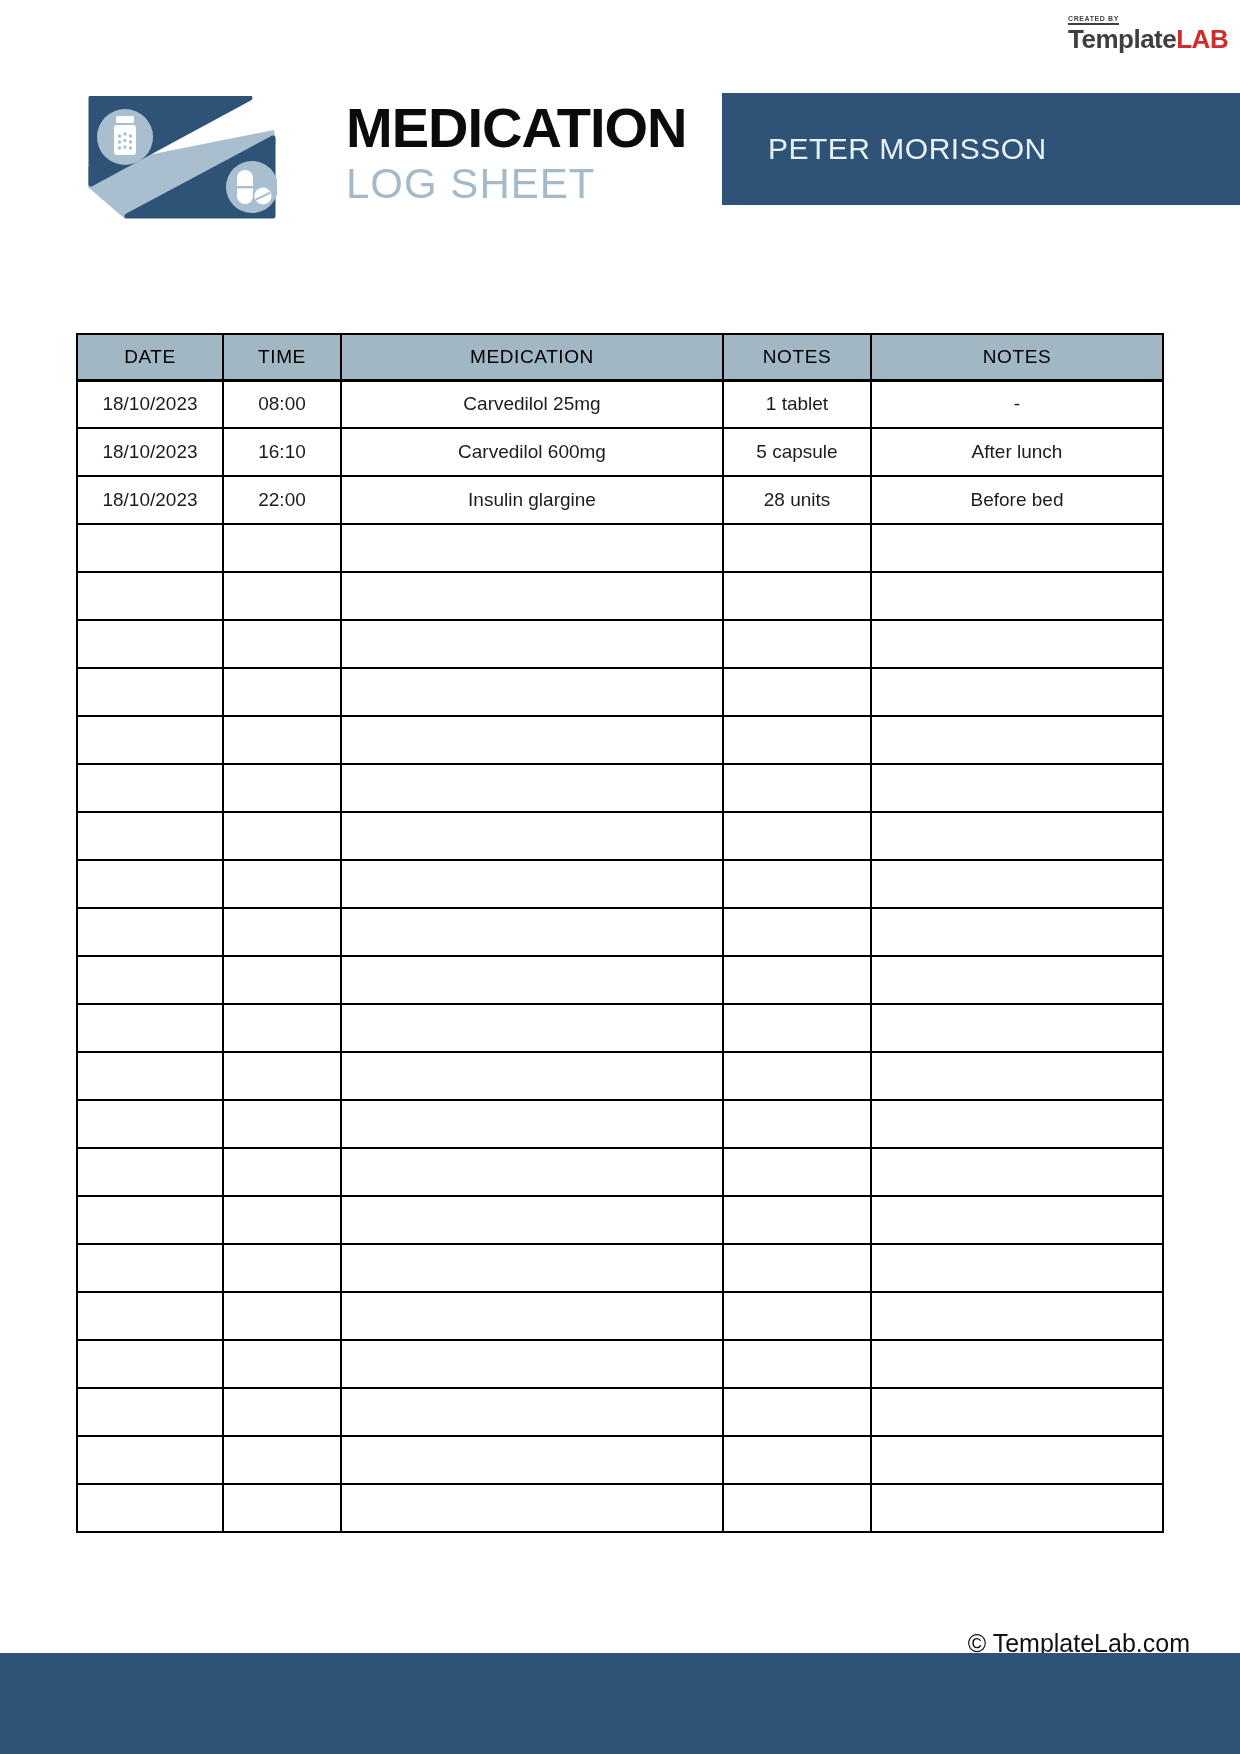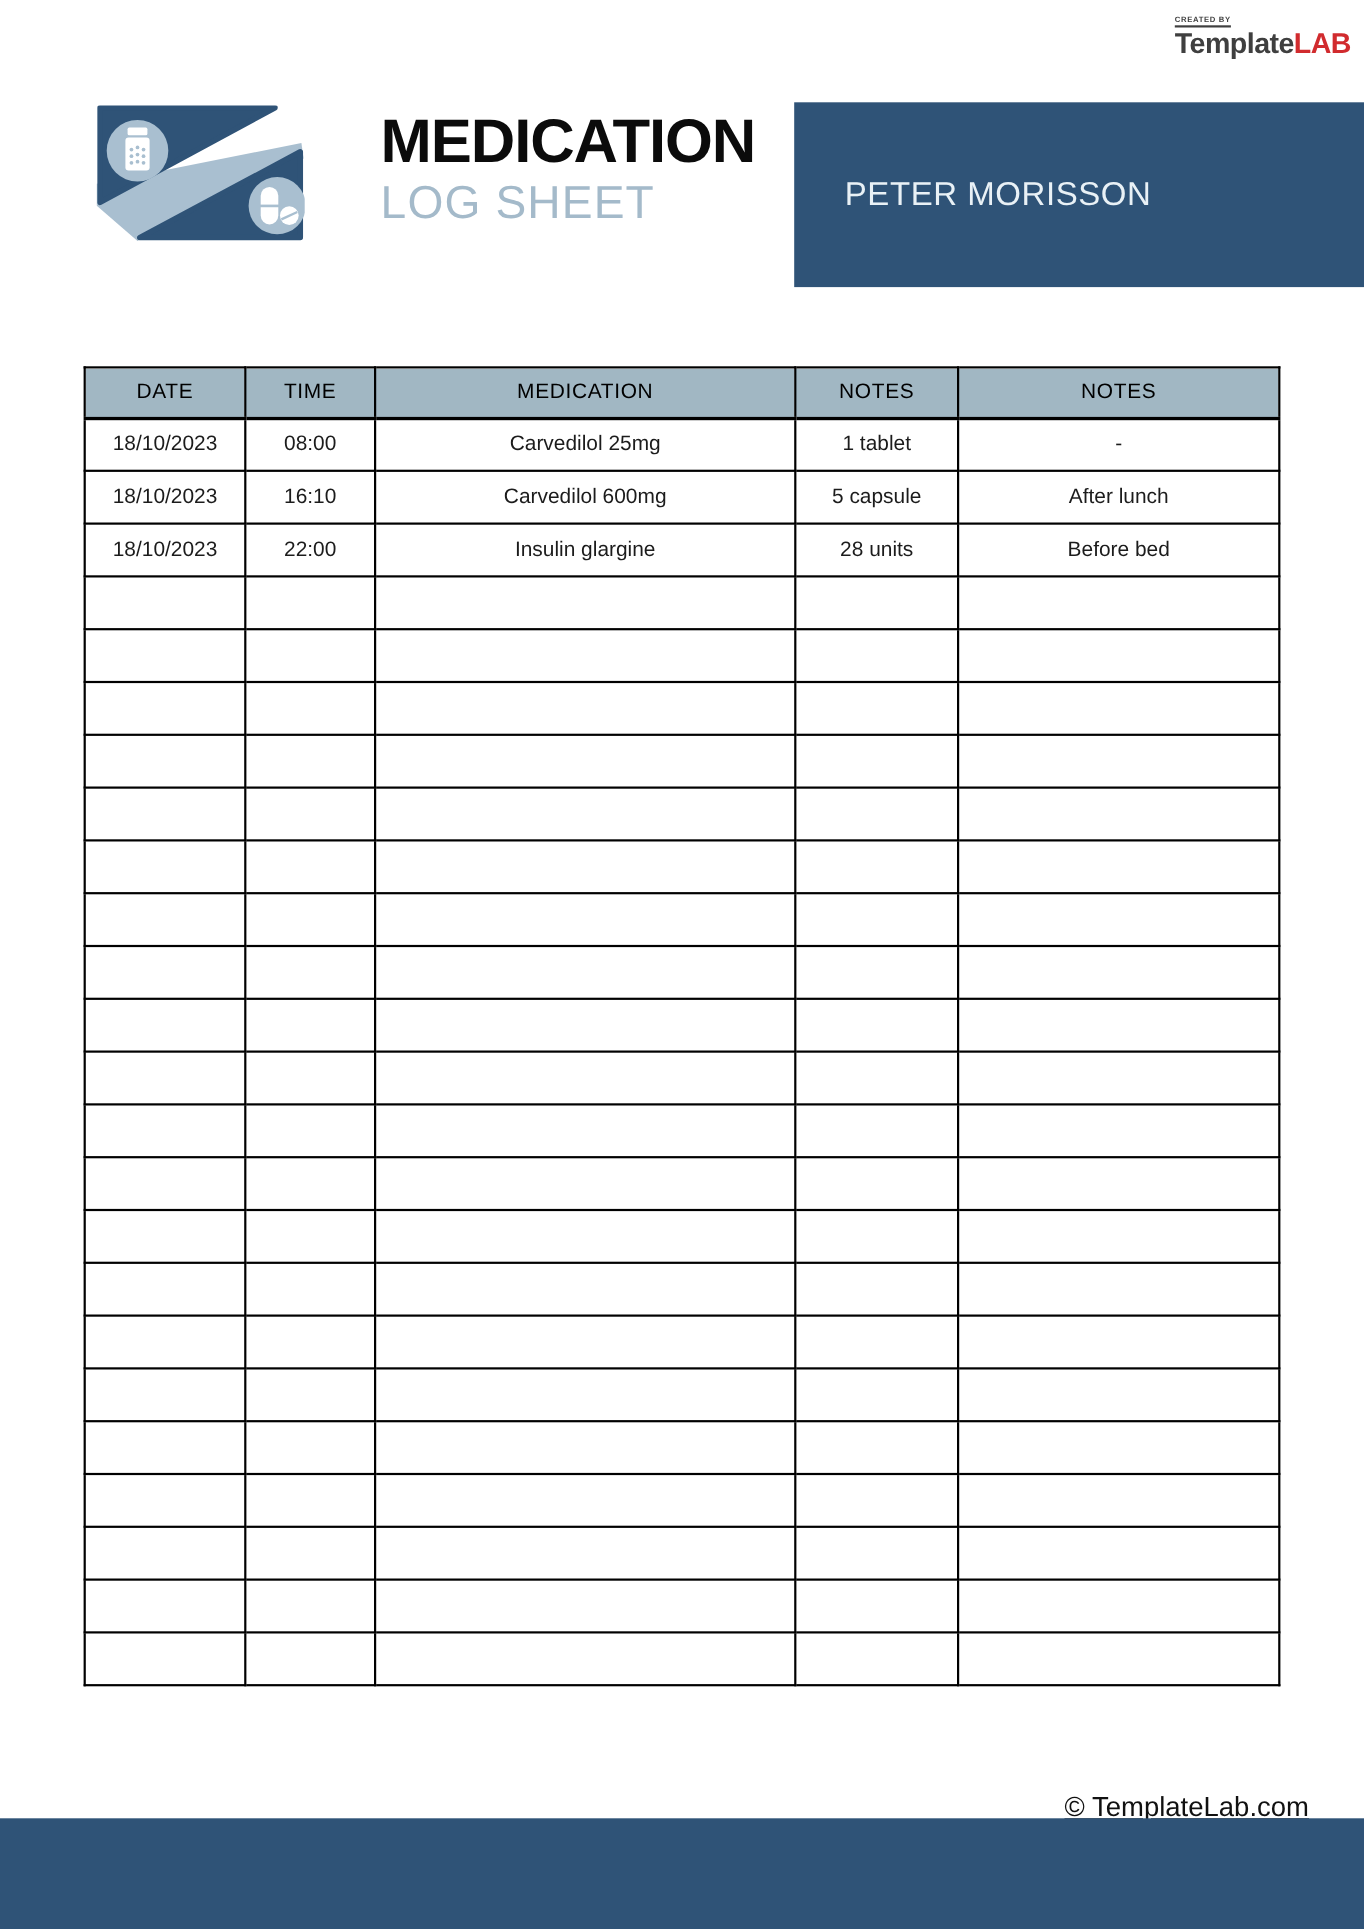--- a/index.html
+++ b/index.html
@@ -50,21 +50,21 @@
     color:#0B0B0B;line-height:1.0;
   }
   .title-sub{
     font-size:42px;font-weight:400;letter-spacing:1px;
     color:#A4BACA;line-height:1.0;margin-top:7px;
   }
 
   
   .name-box{
     position:absolute;left:722px;top:93px;
-    width:518px;height:168px;
+    width:518px;height:112px;
     background:var(--navy);
     display:flex;align-items:center;
   }
   .name-box .patient{
     padding-left:46px;
     font-size:30px;letter-spacing:.5px;
     color:#E9F1F6;
   }
 
   

